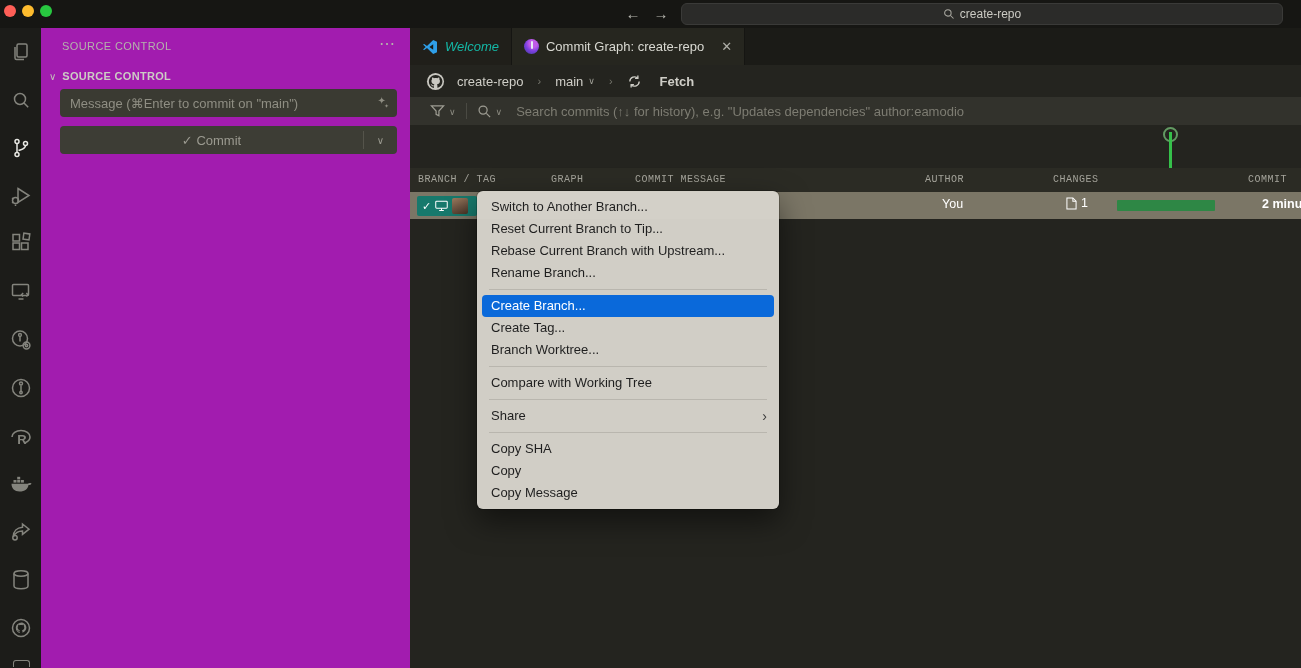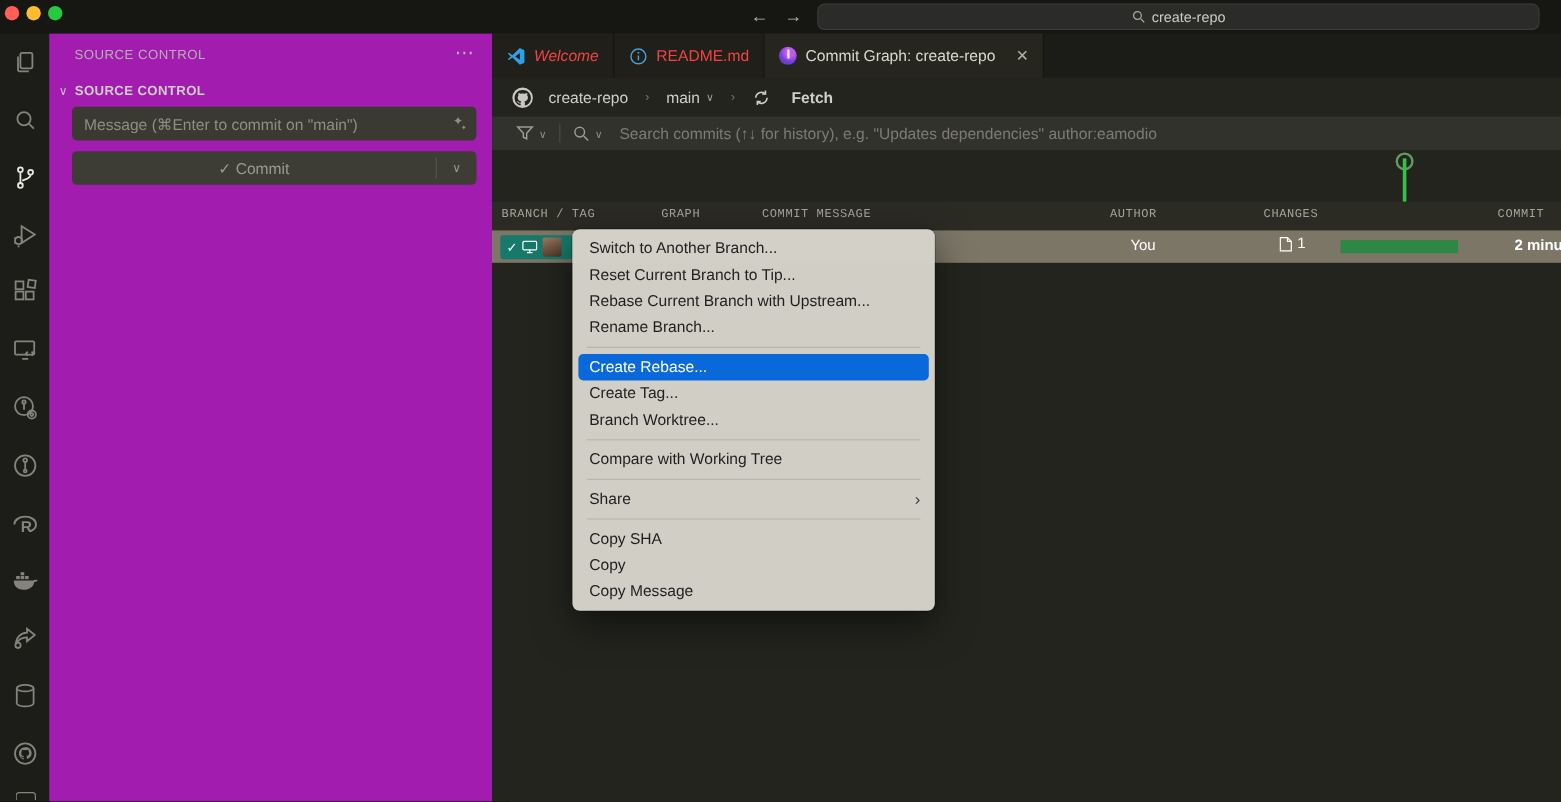--- a/index.html
+++ b/index.html
@@ -39,21 +39,21 @@
   .sparkle .s2{font-size:6px;vertical-align:-4px;margin-left:-2px;}
   .commit-btn{position:absolute;left:19px;top:98px;width:337px;height:28px;background:#3d3d35;border-radius:4px;
     display:flex;align-items:center;color:#9b9a90;font-size:13px;}
   .commit-main{flex:1;text-align:center;}
   .commit-split{width:33px;height:18px;border-left:1px solid #55544b;display:flex;align-items:center;justify-content:center;font-size:10px;}
 
   
   .main{position:absolute;left:410px;top:28px;width:891px;height:640px;background:#24241f;}
   .tabbar{position:absolute;left:0;top:0;width:891px;height:37px;background:#1b1b17;display:flex;}
   .tab{height:37px;display:flex;align-items:center;gap:7px;padding:0 12px;background:#201f1a;border-right:1px solid #151512;
-       color:#ef4444;font-size:13px;box-sizing:border-box;}
+       color:#14b8a6;font-size:13px;box-sizing:border-box;}
   .tab.active{background:#26261f;color:#d9d9d2;}
   .tab .tab-label.italic{font-style:italic;}
   .tab-close{margin-left:10px;color:#aeaea7;font-size:13px;}
   .icon-16{width:16px;height:16px;flex:0 0 16px;}
   .info-glyph{color:#4aa0d5;}
   .gitlens-badge{width:15px;height:15px;border-radius:50%;background:
      radial-gradient(circle at 62% 30%,#c05ae8 0 28%,#7a3fe0 55%,#3e3e8f 100%);
      position:relative;flex:0 0 15px;}
   .gitlens-badge:after{content:"";position:absolute;left:7px;top:2px;width:2px;height:8px;background:#e8e8f5;border-radius:1px;}
 
@@ -245,28 +245,20 @@
 
   <div class="main">
 
     <div class="tabbar">
       <div class="tab">
         <svg class="icon-16" viewBox="0 0 16 16">
           <path d="M11.2 1 5 7.1 2.2 4.9 1 5.5 3.7 8 1 10.5l1.2.6L5 8.9l6.2 6.1 3.8-1.8V2.8z" fill="#2f9fe8"></path>
           <path d="M11.2 5.2v5.6L7.4 8z" fill="#1b1b17"></path>
         </svg>
         <span class="tab-label italic">Welcome</span>
-      </div>
-      <div class="tab">
-        <svg class="icon-16 info-glyph" viewBox="0 0 16 16" fill="none" stroke="currentColor" stroke-width="1.2">
-          <circle cx="8" cy="8" r="6.2"></circle>
-            <path d="M8 7.2v4"></path>
-            <circle cx="8" cy="4.9" r="0.8" fill="currentColor" stroke="none"></circle>
-        </svg>
-        <span class="tab-label">README.md</span>
       </div>
       <div class="tab active">
         <span class="gitlens-badge"></span>
         <span class="tab-label">Commit Graph: create-repo</span>
         <span class="tab-close">✕</span>
       </div>
     </div>
 
     <div class="gl-toolbar">
       <svg class="gh-mark" viewBox="0 0 20 20">
@@ -334,21 +326,21 @@
       <span class="row-time">2 minu</span>
     </div>
   </div>
 
   <div class="context-menu" id="ctx-menu">
       <div class="cm-item">Switch to Another Branch...</div>
       <div class="cm-item">Reset Current Branch to Tip...</div>
       <div class="cm-item">Rebase Current Branch with Upstream...</div>
       <div class="cm-item">Rename Branch...</div>
       <div class="cm-sep"></div>
-      <div class="cm-item hl">Create Rebase...</div>
+      <div class="cm-item hl">Create Branch...</div>
       <div class="cm-item">Create Tag...</div>
       <div class="cm-item">Branch Worktree...</div>
       <div class="cm-sep"></div>
       <div class="cm-item">Compare with Working Tree</div>
       <div class="cm-sep"></div>
       <div class="cm-item">Share<span class="cm-sub">›</span></div>
       <div class="cm-sep"></div>
       <div class="cm-item">Copy SHA</div>
       <div class="cm-item">Copy</div>
       <div class="cm-item">Copy Message</div>

